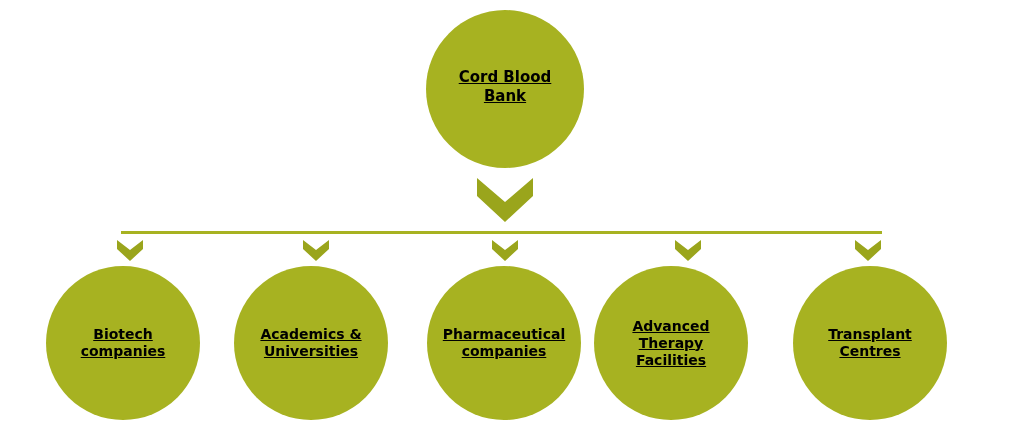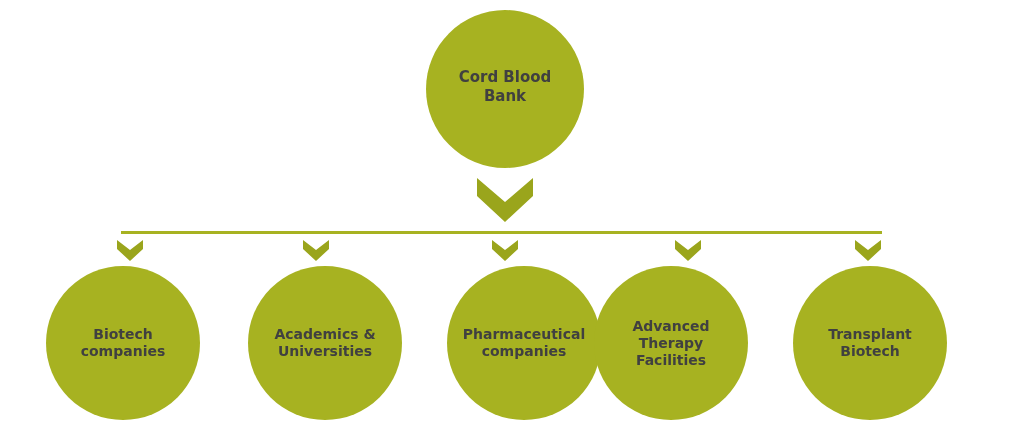--- a/index.html
+++ b/index.html
@@ -1,20 +1,20 @@
 <!DOCTYPE html>
 <html><head>
 <meta charset="utf-8">
 <style>
   html, body { margin: 0; padding: 0; background: #ffffff; }
   body { width: 1024px; height: 434px; position: relative; overflow: hidden;
          font-family: "DejaVu Sans", sans-serif; }
   .circle { position: absolute; border-radius: 50%; background: #a7b221;
             display: flex; align-items: center; justify-content: center;
-            text-align: center; color: #404040; font-weight: bold; }
+            text-align: center; color: #000000; font-weight: bold; text-decoration: underline; }
   .circle .label { font-size: 14px; line-height: 17px; white-space: pre-line; }
   .root { left: 426px; top: 10px; width: 158px; height: 158px; }
   .root .label { font-size: 15px; line-height: 19px; margin-top: -4px; }
   .child { top: 266px; width: 154px; height: 154px; }
   .hline { position: absolute; left: 121px; top: 231px; width: 761px; height: 3px; background: #a7b221; }
   .chev { position: absolute; }
 </style>
 </head>
 <body>
 
@@ -42,29 +42,29 @@
   <polygon points="0,0 13,10 26,0 26,9 13,21 0,9" fill="#9aa51c"></polygon>
 </svg>
 <svg class="chev" style="left:855px; top:240px;" width="26" height="22" viewBox="0 0 26 22">
   <polygon points="0,0 13,10 26,0 26,9 13,21 0,9" fill="#9aa51c"></polygon>
 </svg>
 
 <div class="circle child" style="left:46px;">
   <span class="label">Biotech
 companies</span>
 </div>
-<div class="circle child" style="left:248px;">
+<div class="circle child" style="left:234px;">
   <span class="label">Academics &amp;
 Universities</span>
 </div>
-<div class="circle child" style="left:447px;">
+<div class="circle child" style="left:427px;">
   <span class="label">Pharmaceutical
 companies</span>
 </div>
 <div class="circle child" style="left:594px;">
   <span class="label">Advanced
 Therapy
 Facilities</span>
 </div>
 <div class="circle child" style="left:793px;">
   <span class="label">Transplant
-Biotech</span>
+Centres</span>
 </div>
 
 </body></html>

